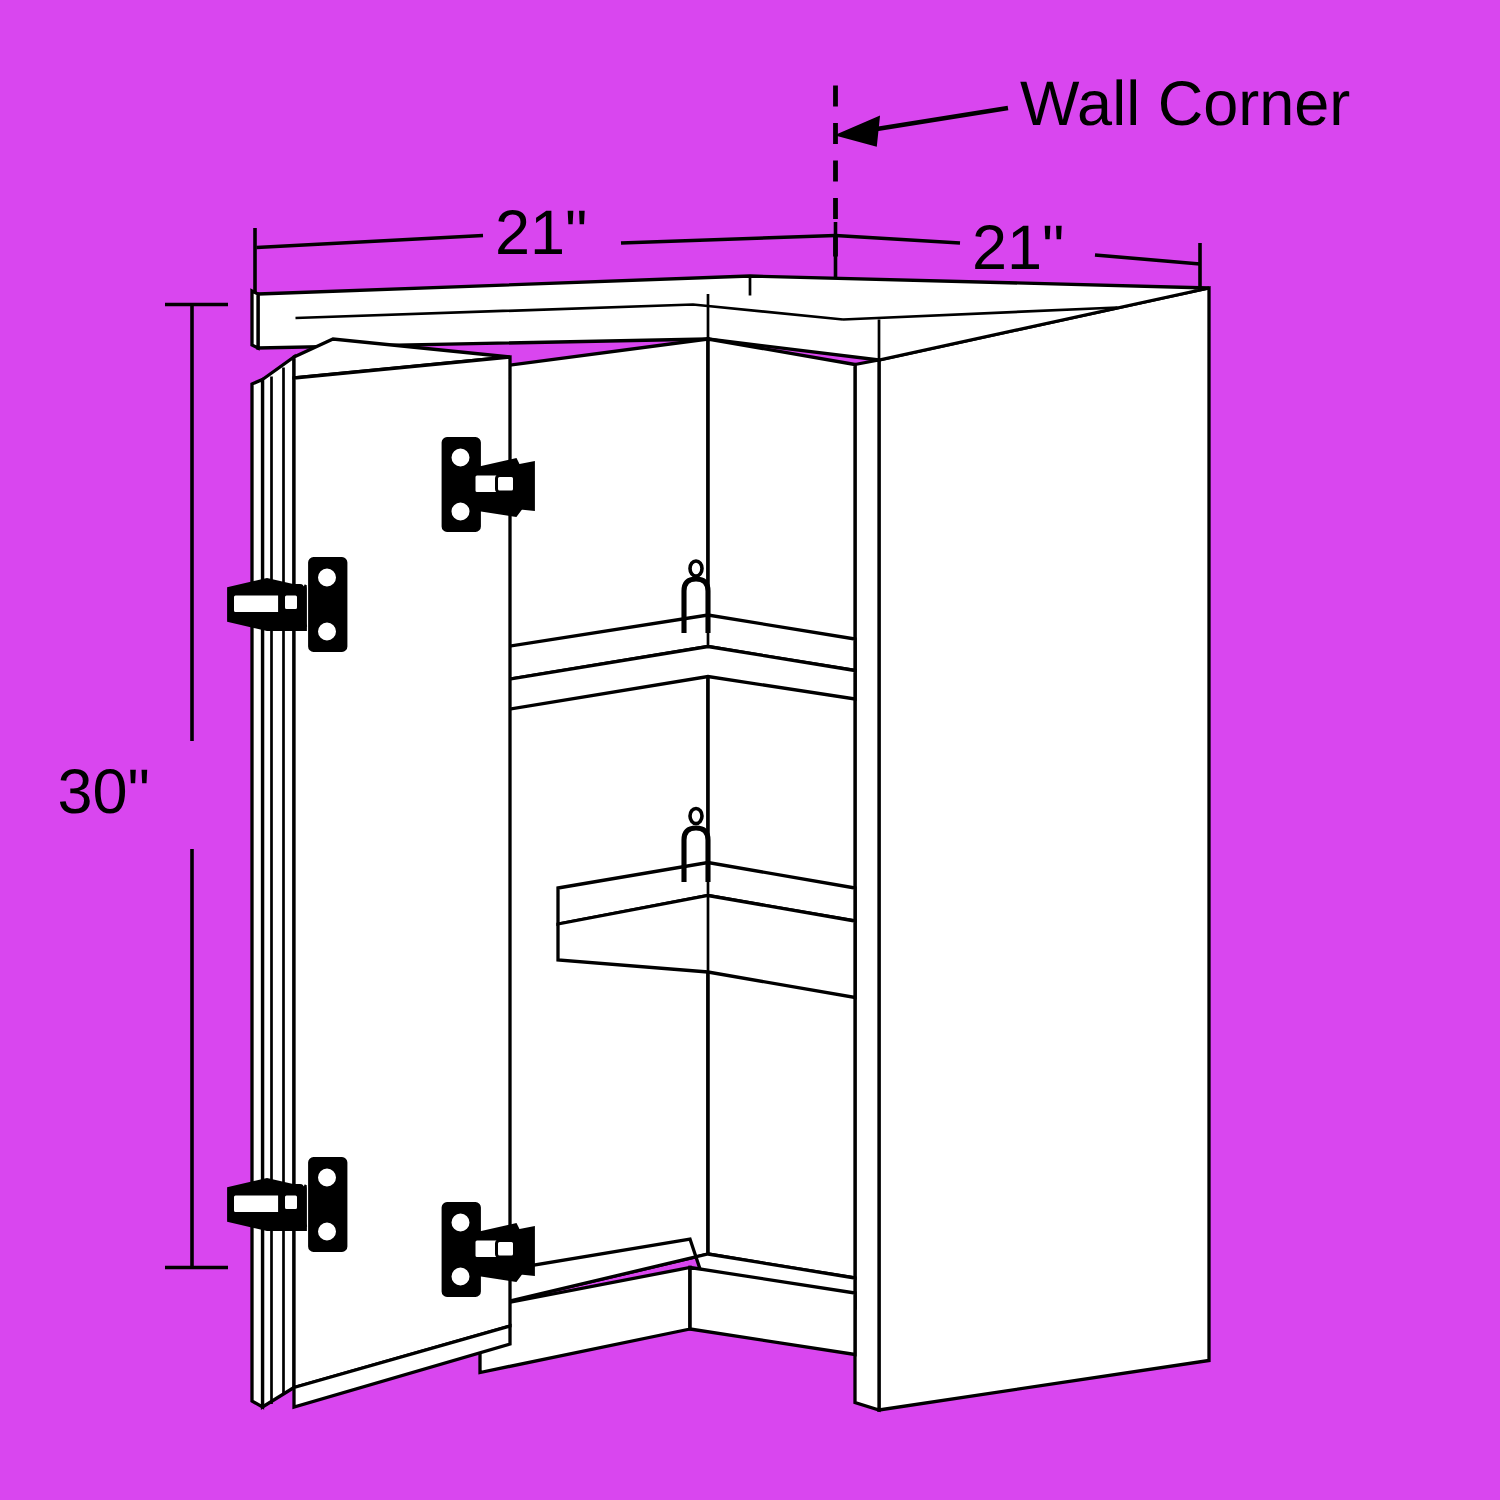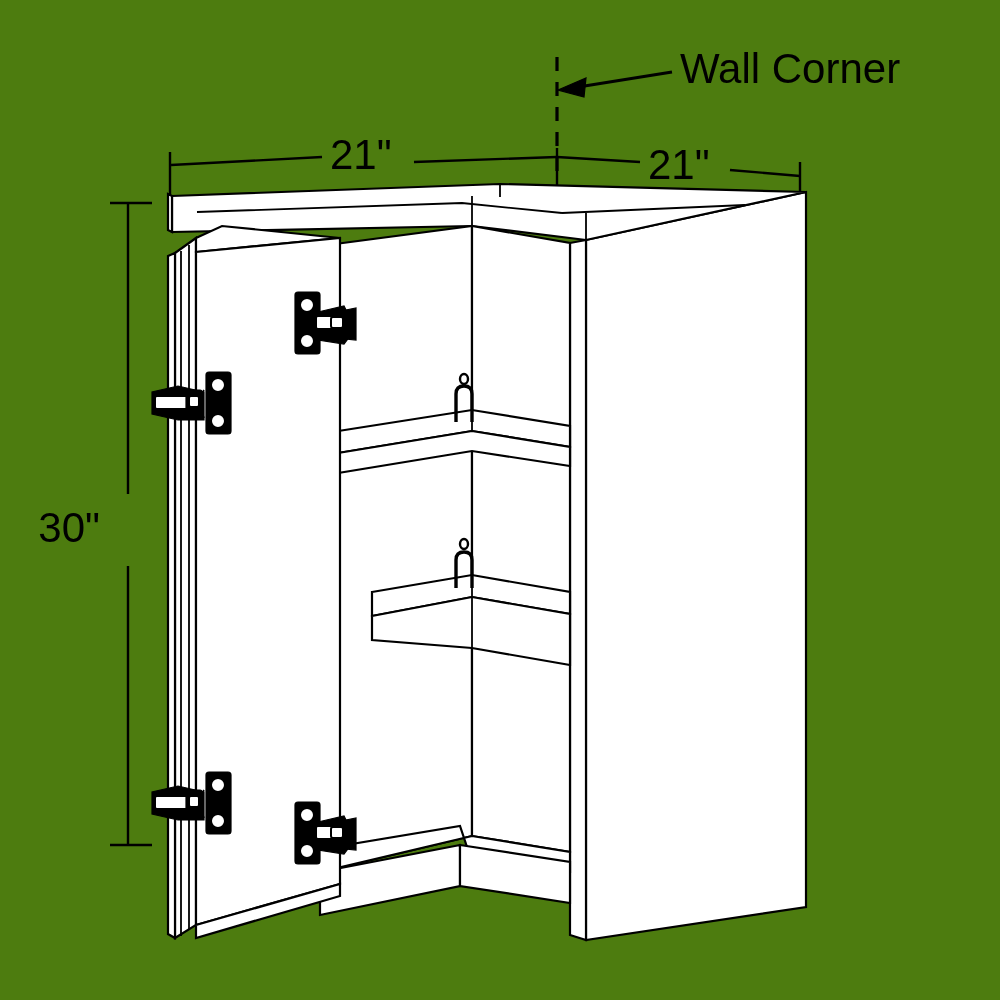--- a/index.html
+++ b/index.html
@@ -11,21 +11,21 @@
   body {
     width: 1000px;
     height: 1000px;
     font-family: "Liberation Sans", sans-serif;
     overflow: hidden;
   }
   #drawing-root {
     position: relative;
     width: 1000px;
     height: 1000px;
-    background: #4d7c0f;
+    background: #d946ef;
   }
   svg#cabinet-svg {
     display: block;
     width: 1000px;
     height: 1000px;
   }
   .dim-text {
     font-family: "Liberation Sans", sans-serif;
     font-size: 42px;
     fill: #000000;

